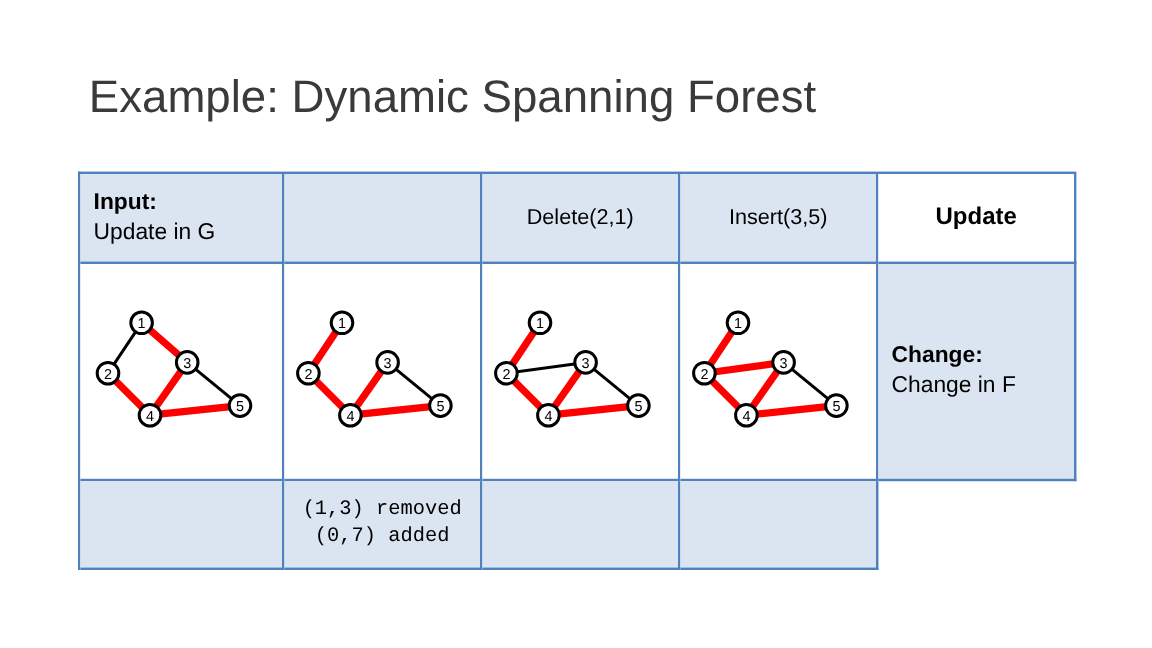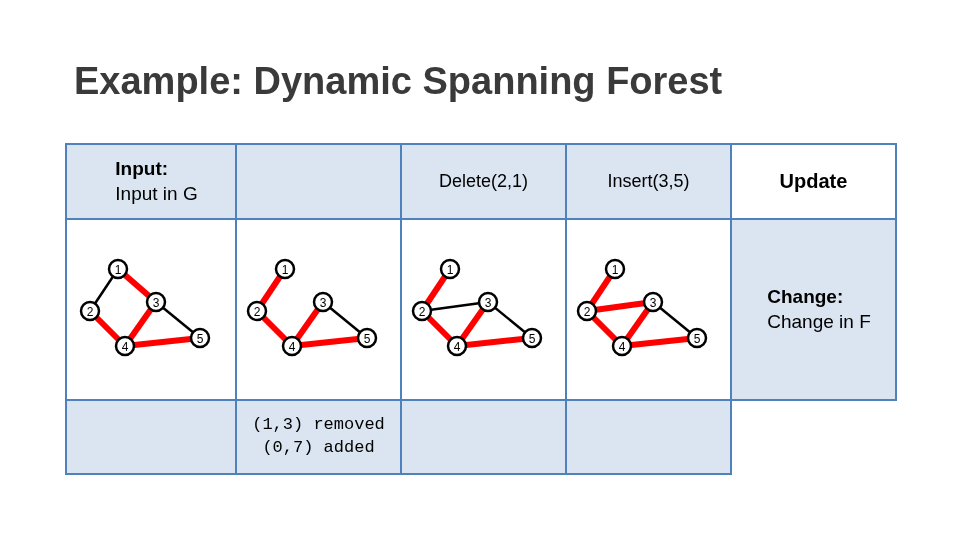--- a/index.html
+++ b/index.html
@@ -7,21 +7,21 @@
     width:960px;height:540px;
     background:#ffffff;
     font-family:"Liberation Sans",sans-serif;
     position:relative;
     overflow:hidden;
   }
   .slide-title{
     position:absolute;
     left:74px;top:60px;
     font-size:38px;
-    font-weight:700;
+    font-weight:400;
     color:#3a3a3a;
     letter-spacing:0px;
     white-space:nowrap;
   }
   .update-table{
     position:absolute;
     left:65px;top:143px;
     display:grid;
     grid-template-columns:170px 165px 165px 165px 165px;
     grid-template-rows:75px 181px 74px;
@@ -33,40 +33,40 @@
     border-bottom:2px solid #4f81bd;
     box-sizing:border-box;
     display:flex;
     flex-direction:column;
     justify-content:center;
     align-items:center;
     color:#000000;
   }
   .cell.blue{background:#dbe5f1;}
   .cell.white{background:#ffffff;}
-  .cell.left-align{align-items:center;padding-left:11px;}
+  .cell.left-align{align-items:flex-start;padding-left:11px;}
   .row-label{font-size:19px;line-height:1.28;}
   .row-label .bold{font-weight:bold;}
   .op-label{font-size:18px;}
   .picture-label{font-size:20px;font-weight:bold;}
   .result-text{font-size:17px;line-height:1.35;text-align:center;font-family:Liberation Mono, monospace;}
   .graph-holder{width:165px;height:179px;}
   svg text{font-family:"Liberation Sans",sans-serif;}
 </style>
 </head>
 <body>
 
 <div class="slide-title" style="color: rgb(58, 58, 58);">Example: Dynamic Spanning Forest</div>
 
 <div class="update-table">
 
   <div class="cell blue left-align">
     <div class="row-label">
       <span class="bold">Input:</span><br>
-      <span>Input in G</span>
+      <span>Update in G</span>
     </div>
   </div>
   <div class="cell blue">
     <div class="op-label"></div>
   </div>
   <div class="cell blue">
     <div class="op-label">Delete(2,1)</div>
   </div>
   <div class="cell blue">
     <div class="op-label">Insert(3,5)</div>

